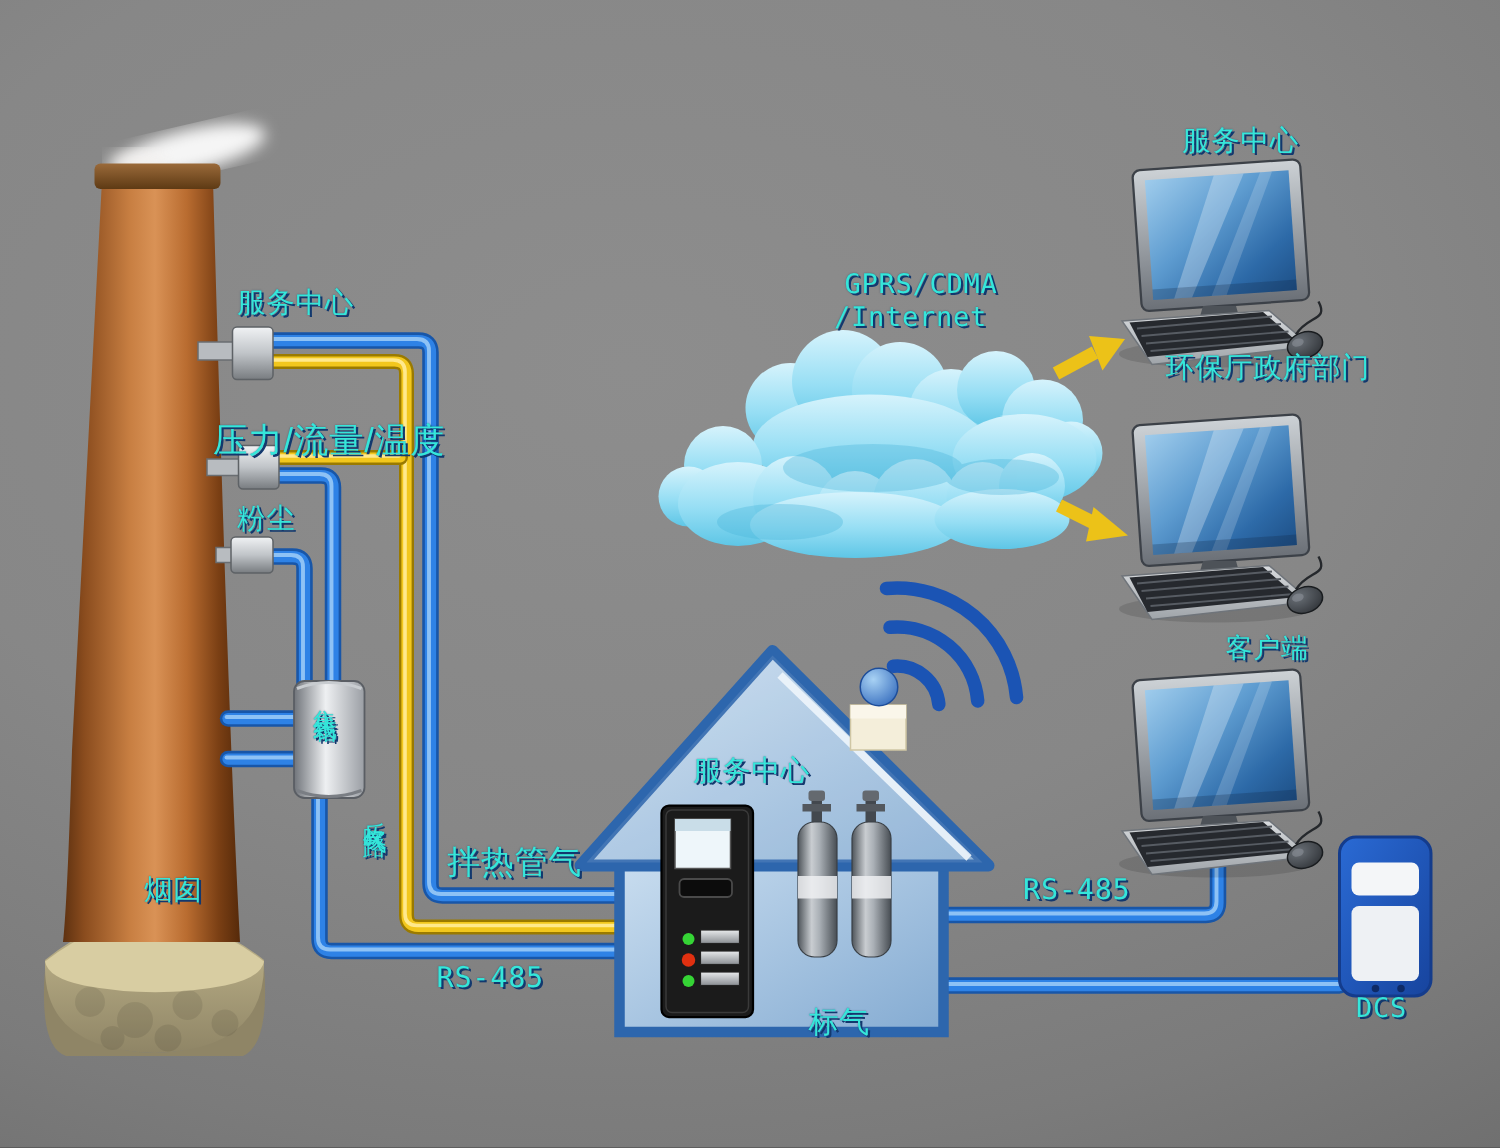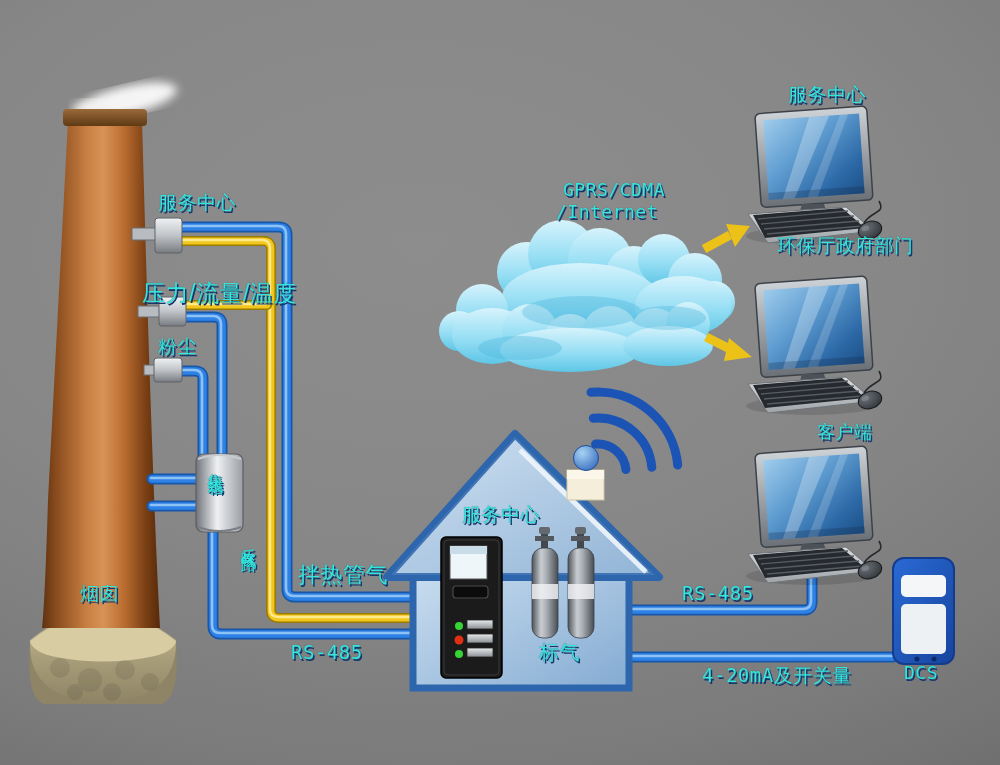--- a/index.html
+++ b/index.html
@@ -330,28 +330,27 @@
     <rect x="901" y="604" width="45" height="50" rx="5" fill="#eef1f4"></rect>
     <circle cx="917" cy="659" r="2.5" fill="#0e2a66"></circle>
     <circle cx="934" cy="659" r="2.5" fill="#0e2a66"></circle>
   </g>
 </svg>
 
 <div class="lbl" style="left:158px;top:193px;font-size:19px">服务中心</div>
 <div class="lbl" style="left:142px;top:281px;font-size:23px">压力/流量/温度</div>
 <div class="lbl" style="left:158px;top:337px;font-size:19px">粉尘</div>
 <div class="lbl vert" style="left:207px;top:461px;font-size:16px">集线箱</div>
-<div class="lbl" style="left:80px;top:584px;font-size:19px">烟囱</div>
+<div class="lbl" style="left:96px;top:584px;font-size:19px">烟囱</div>
 <div class="lbl vert" style="left:240px;top:535px;font-size:16px">反吹气路</div>
 <div class="lbl" style="left:298px;top:563px;font-size:22px">拌热管气</div>
 <div class="lbl mono" style="left:291px;top:642px;font-size:19px">RS-485</div>
 <div class="lbl" style="left:462px;top:505px;font-size:19px">服务中心</div>
-<div class="lbl" style="left:539px;top:641px;font-size:20px">标气</div>
+<div class="lbl" style="left:539px;top:671px;font-size:20px">标气</div>
 <div class="lbl mono" style="left:563px;top:180px;font-size:18px">GPRS/CDMA</div>
 <div class="lbl mono" style="left:556px;top:202px;font-size:18px">/Internet</div>
 <div class="lbl" style="left:788px;top:85px;font-size:19px">服务中心</div>
 <div class="lbl" style="left:777px;top:236px;font-size:19px">环保厅政府部门</div>
 <div class="lbl" style="left:817px;top:423px;font-size:18px">客户端</div>
 <div class="lbl mono" style="left:682px;top:583px;font-size:19px">RS-485</div>
-<div class="lbl mono" style="left:702px;top:665px;font-size:19px">4-20mA及开关量</div>
 <div class="lbl mono" style="left:904px;top:663px;font-size:18px">DCS</div>
 
 </div>
 
 </body></html>

